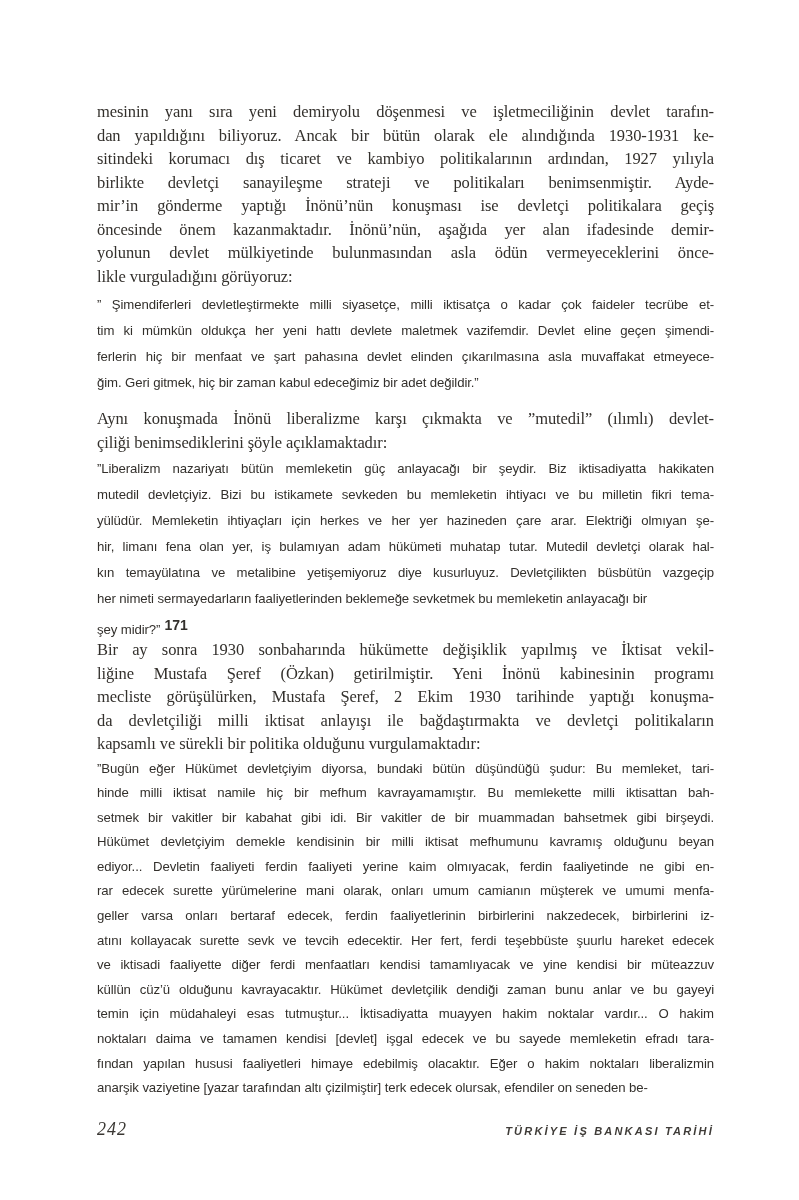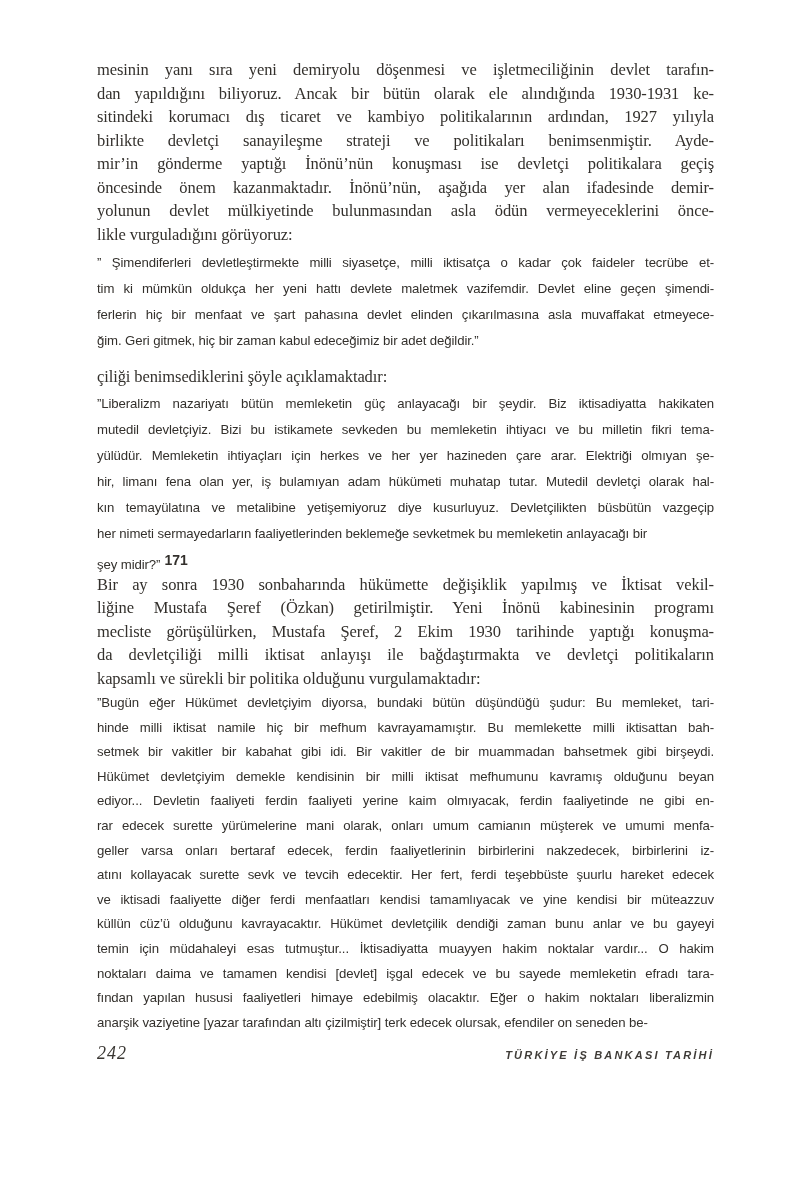--- a/index.html
+++ b/index.html
@@ -7,21 +7,21 @@
     padding: 0;
     background: #ffffff;
   }
   .page {
     position: relative;
     width: 769px;
     height: 1200px;
     background: var(--bg-color, #ffffff);
     overflow: hidden;
     box-sizing: border-box;
-    padding: 58px 85px 0 97px;
+    padding: 100px 85px 0 97px;
     color: var(--text-color, #33302c);
   }
   .text-block {
     width: 617px;
   }
   .para { text-align: justify; }
   .ln {
     text-align: justify;
     text-align-last: justify;
     overflow: visible;
@@ -62,21 +62,21 @@
     letter-spacing: 0;
   }
 
   .p3 { margin-top: 0px; }
 
   .q3 { margin-top: 1px; }
   .q3 .ln { height: 24.6px; line-height: 24.6px; }
 
   .footer {
     width: 617px;
-    margin-top: 8px;
+    margin-top: 18px;
     display: flex;
     justify-content: space-between;
     align-items: baseline;
   }
   .pagenum {
     font-family: "Liberation Serif", "DejaVu Serif", serif;
     font-style: italic;
     font-size: 18px;
     letter-spacing: 1px;
     color: #3a3733;
@@ -108,20 +108,21 @@
       </div>
 
     <div class="para quote-text q1">
         <div class="ln">” Şimendiferleri devletleştirmekte milli siyasetçe, milli iktisatça o kadar çok faideler tecrübe et-</div>
         <div class="ln">tim ki mümkün oldukça her yeni hattı devlete maletmek vazifemdir. Devlet eline geçen şimendi-</div>
         <div class="ln">ferlerin hiç bir menfaat ve şart pahasına devlet elinden çıkarılmasına asla muvaffakat etmeyece-</div>
         <div class="ln">ğim. Geri gitmek, hiç bir zaman kabul edeceğimiz bir adet değildir.”</div>
       </div>
 
     <div class="para body-text p2">
+        <div class="ln">Aynı konuşmada İnönü liberalizme karşı çıkmakta ve ”mutedil” (ılımlı) devlet-</div>
         <div class="ln">çiliği benimsediklerini şöyle açıklamaktadır:</div>
       </div>
 
     <div class="para quote-text q2">
         <div class="ln">”Liberalizm nazariyatı bütün memleketin güç anlayacağı bir şeydir. Biz iktisadiyatta hakikaten</div>
         <div class="ln">mutedil devletçiyiz. Bizi bu istikamete sevkeden bu memleketin ihtiyacı ve bu milletin fikri tema-</div>
         <div class="ln">yülüdür. Memleketin ihtiyaçları için herkes ve her yer hazineden çare arar. Elektriği olmıyan şe-</div>
         <div class="ln">hir, limanı fena olan yer, iş bulamıyan adam hükümeti muhatap tutar. Mutedil devletçi olarak hal-</div>
         <div class="ln">kın temayülatına ve metalibine yetişemiyoruz diye kusurluyuz. Devletçilikten büsbütün vazgeçip</div>
         <div class="ln">her nimeti sermayedarların faaliyetlerinden beklemeğe sevketmek bu memleketin anlayacağı bir</div>

